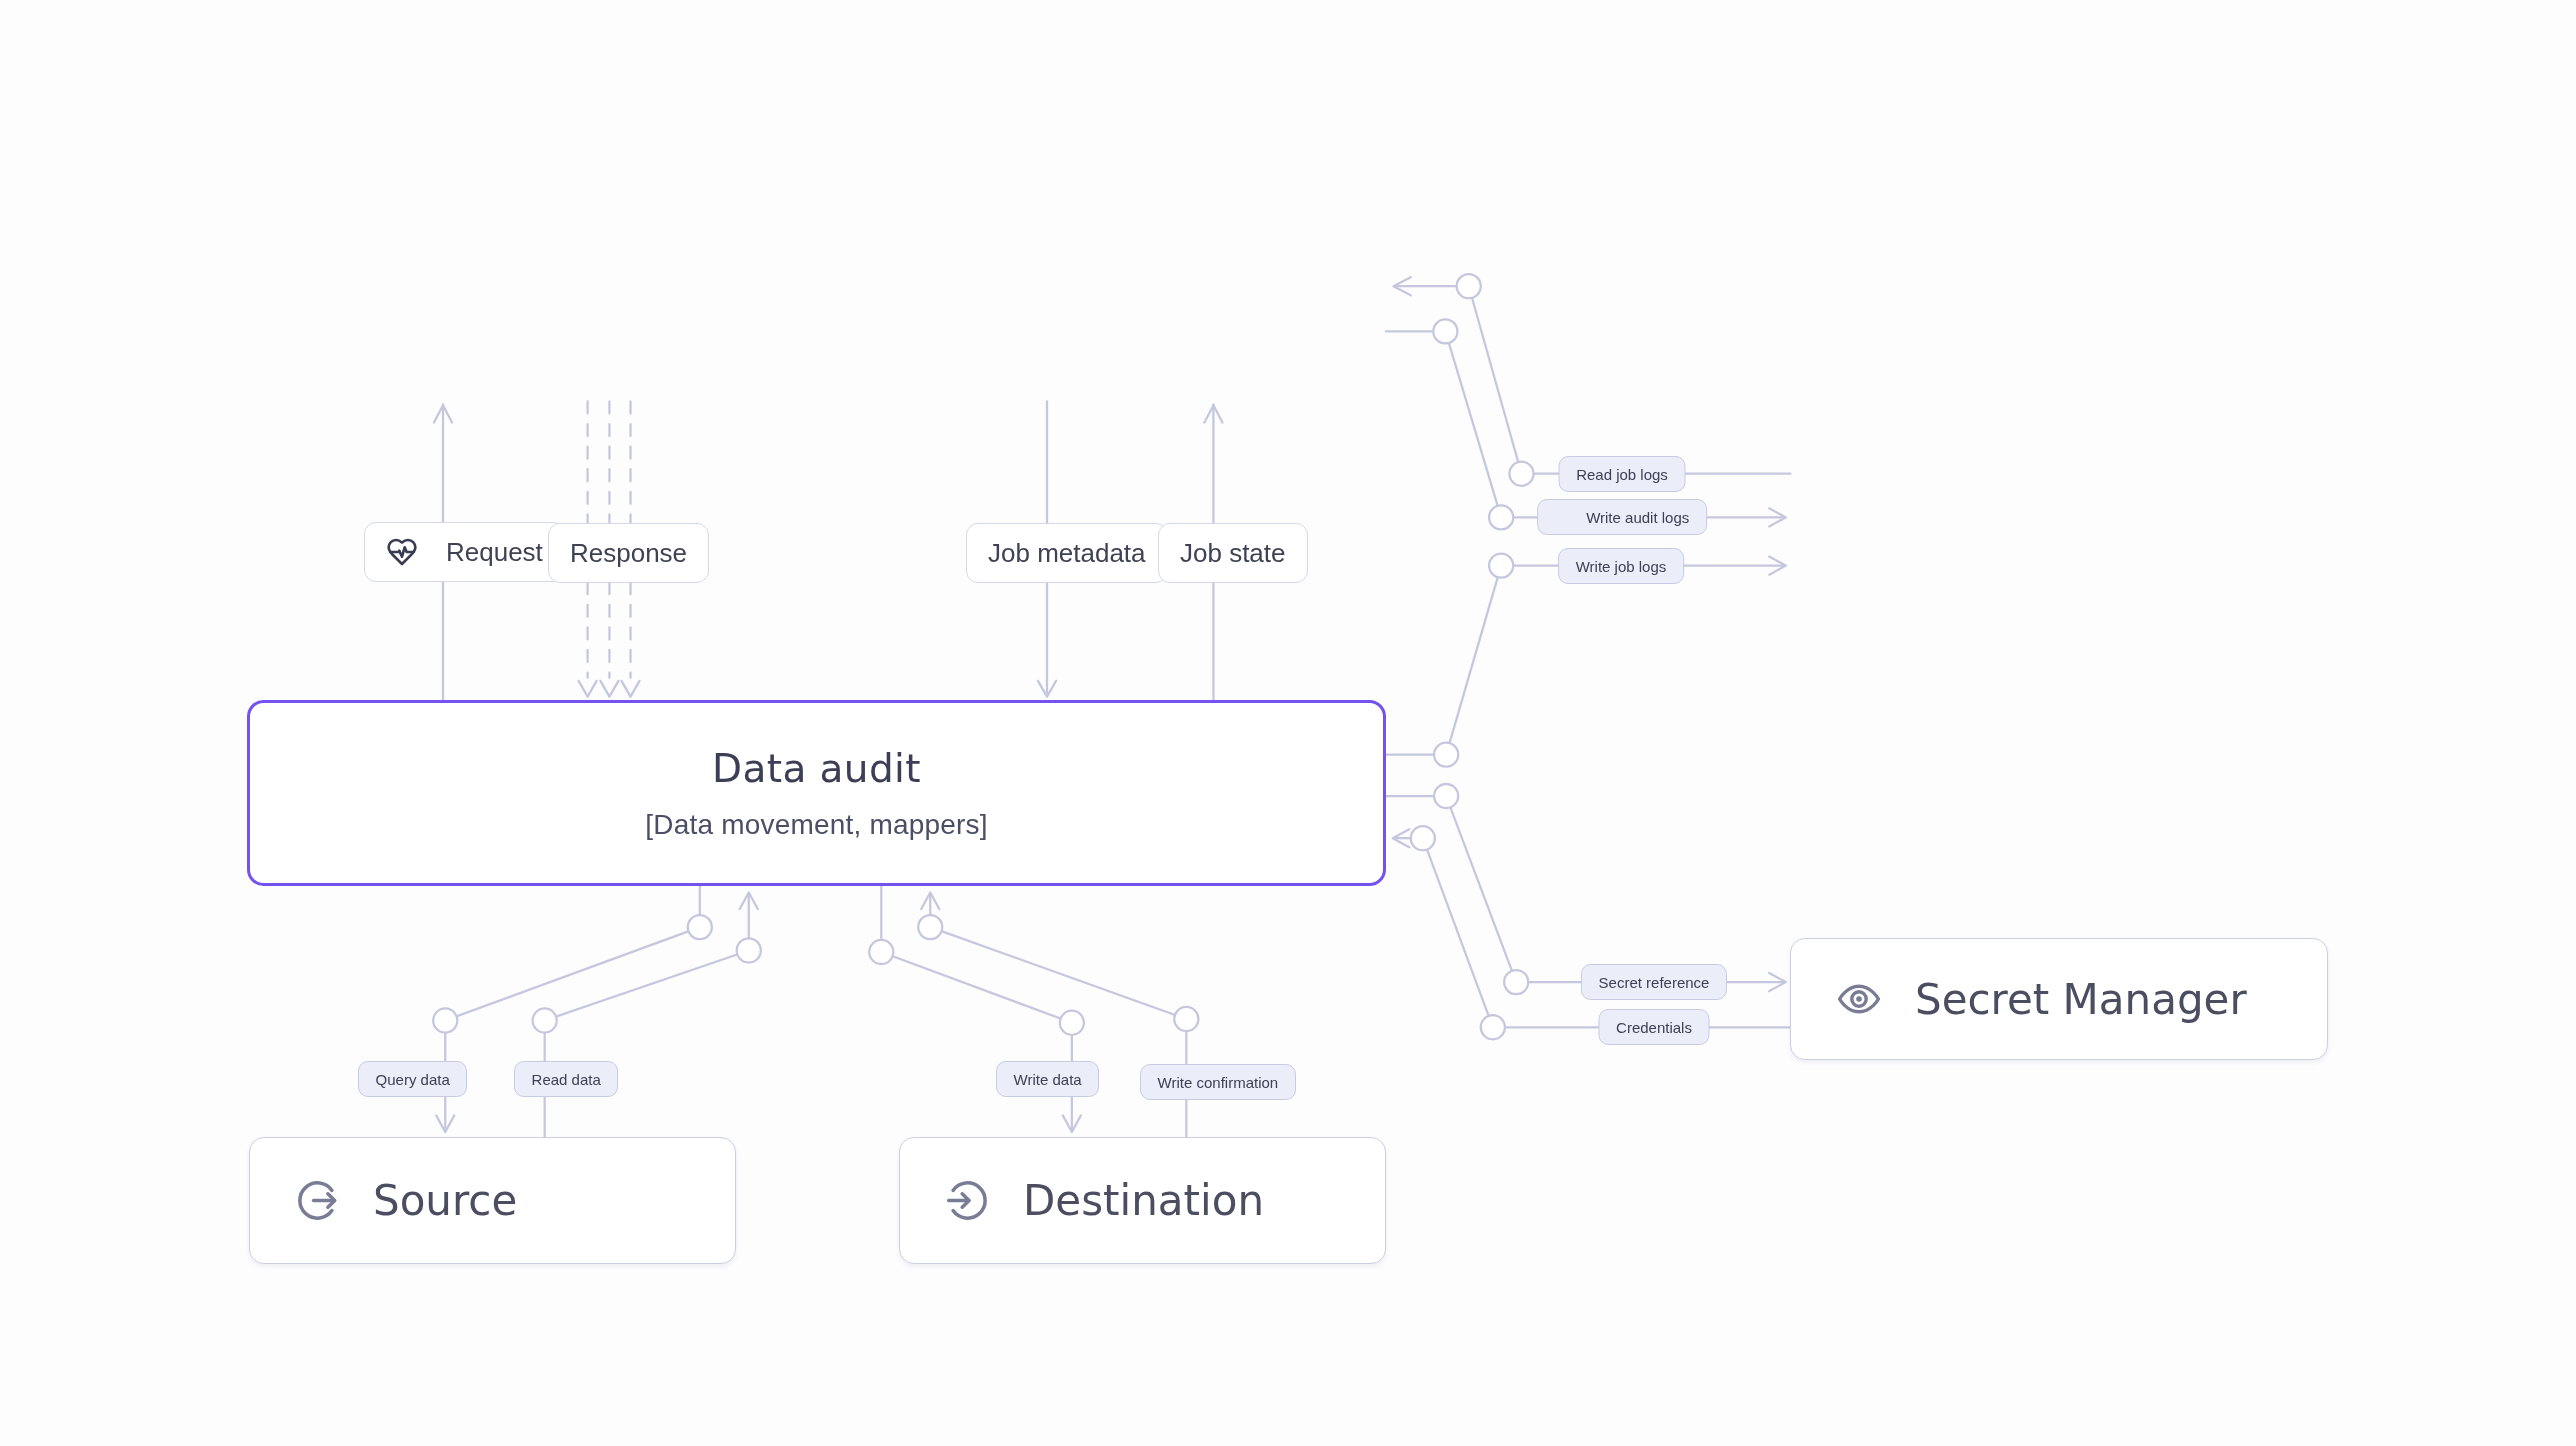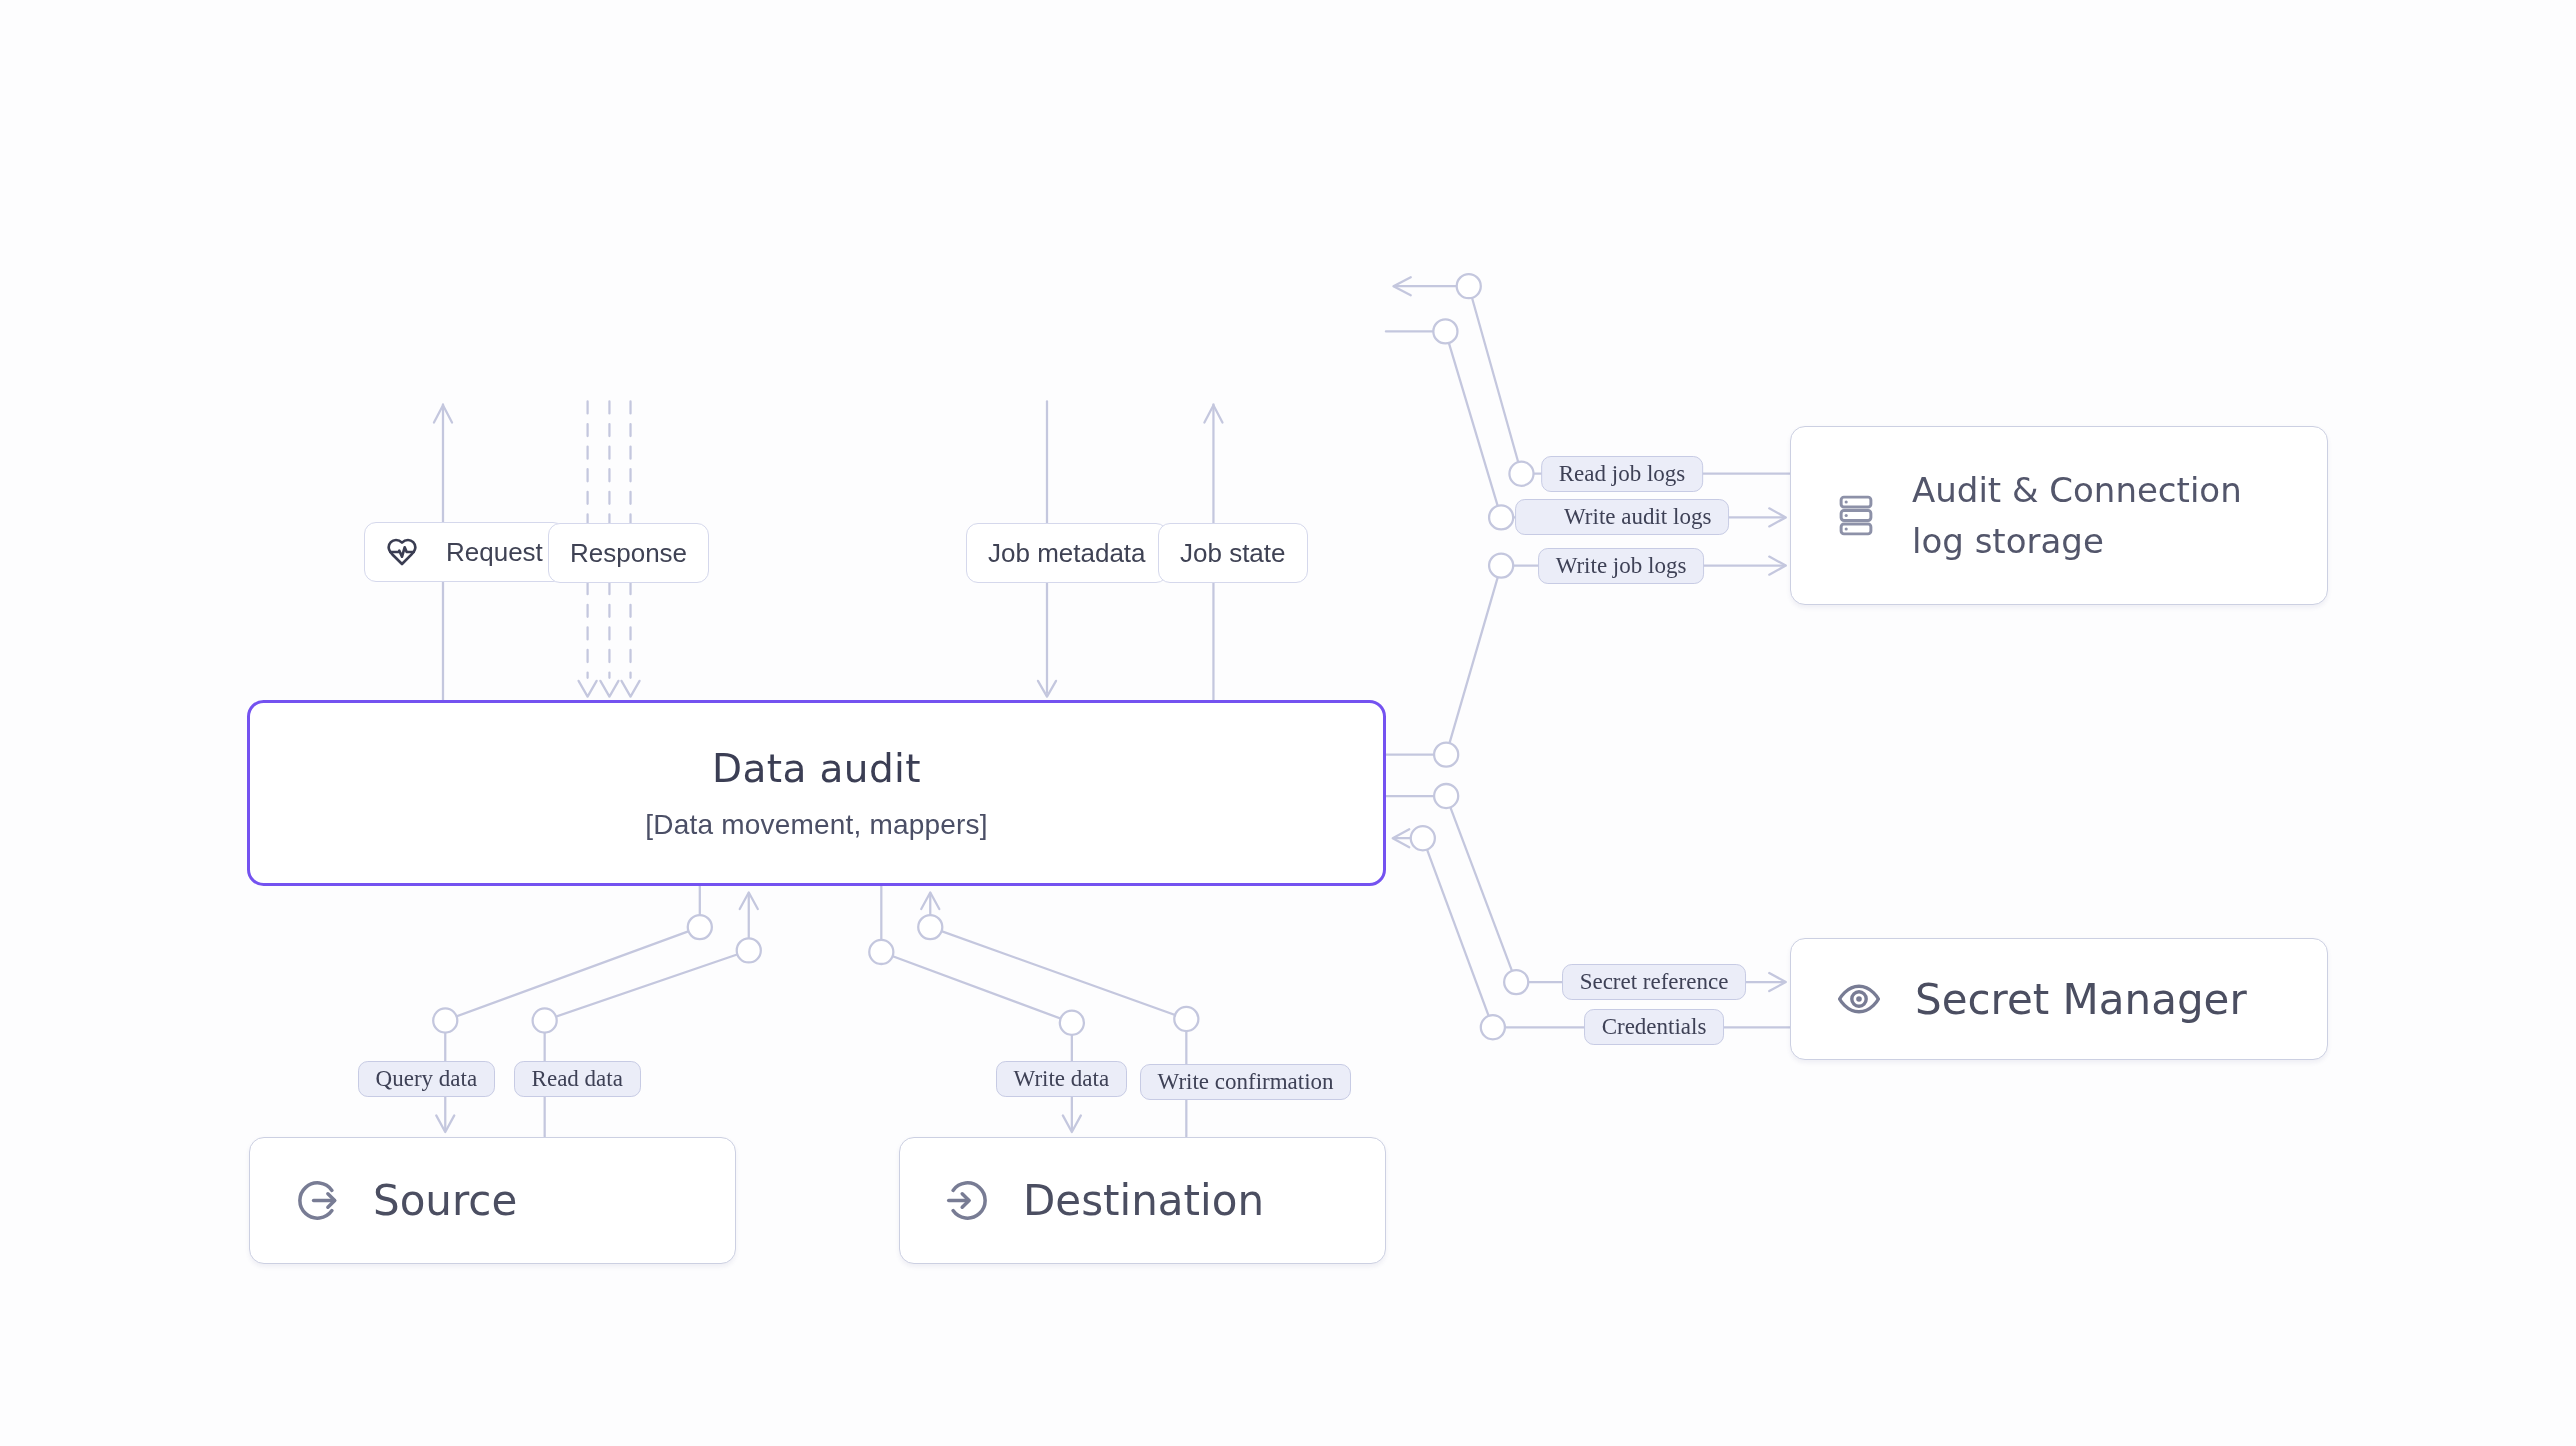--- a/index.html
+++ b/index.html
@@ -53,21 +53,21 @@
     position:absolute;box-sizing:border-box;height:60px;
     background:#ffffff;border:1.9px solid #d5d8ec;border-radius:12px;
     display:inline-flex;align-items:center;gap:28px;padding:0 21px;
     font-size:26px;color:#3f4254;white-space:nowrap;
   }
   
   .pill{
     position:absolute;box-sizing:border-box;height:36px;
     background:#ebedf8;border:1.5px solid #c7cbe4;border-radius:9.8px;
     display:inline-flex;align-items:center;padding:0 16.6px;
-    font-size:23px;color:#3e4156;white-space:nowrap;font-family:Liberation Serif, serif;
+    font-size:15px;color:#3e4156;white-space:nowrap;
   }
   .pill.centered{transform:translate(-50%,-50%);}
 
   .icon{flex:0 0 auto;display:block;}
 </style>
 </head>
 <body>
 
 <div id="canvas">
 
@@ -194,31 +194,20 @@
 
   <div id="destination-box" class="combox">
     <svg class="icon" width="47" height="47" viewBox="0 0 24 24" fill="none" stroke="#787c94" stroke-width="1.8" stroke-linecap="round" stroke-linejoin="round">
       <path d="M4.63 6.84 A9 9 0 1 1 4.63 17.16"></path>
       <path d="M2.4 12 H12.6"></path>
         <path d="M9.3 8.6 L12.8 12 L9.3 15.4"></path>
     </svg>
     <div class="box-title heading-font">Destination</div>
   </div>
 
-  <div id="audit-box" class="combox">
-    <svg class="icon" width="42" height="47" viewBox="0 0 24 26" fill="none" stroke="#8d91a8" stroke-width="1.7" stroke-linecap="round" stroke-linejoin="round">
-      <rect x="3.5" y="2.5" width="17" height="5.6" rx="1.6"></rect>
-      <rect x="3.5" y="10.2" width="17" height="5.6" rx="1.6"></rect>
-      <rect x="3.5" y="17.9" width="17" height="5.6" rx="1.6"></rect>
-      <circle cx="6.4" cy="5.3" r="0.9" fill="#8d91a8" stroke="none"></circle>
-      <circle cx="6.4" cy="13" r="0.9" fill="#8d91a8" stroke="none"></circle>
-      <circle cx="6.4" cy="20.7" r="0.9" fill="#8d91a8" stroke="none"></circle>
-    </svg>
-    <div class="box-title-2line heading-font">Audit &amp; Connection log storage</div>
-  </div>
 
   <div id="secret-box" class="combox">
     <svg class="icon" width="48" height="48" viewBox="0 0 24 24" fill="none" stroke="#787c94" stroke-width="1.7" stroke-linecap="round" stroke-linejoin="round">
       <path d="M2.3 12 S5.7 5.6 12 5.6 S21.7 12 21.7 12 S18.3 18.4 12 18.4 S2.3 12 2.3 12 Z"></path>
       <circle cx="12" cy="12" r="3.6"></circle>
       <circle cx="12" cy="12" r="1.4" fill="#787c94" stroke="none"></circle>
     </svg>
     <div class="box-title heading-font">Secret Manager</div>
   </div>
 

